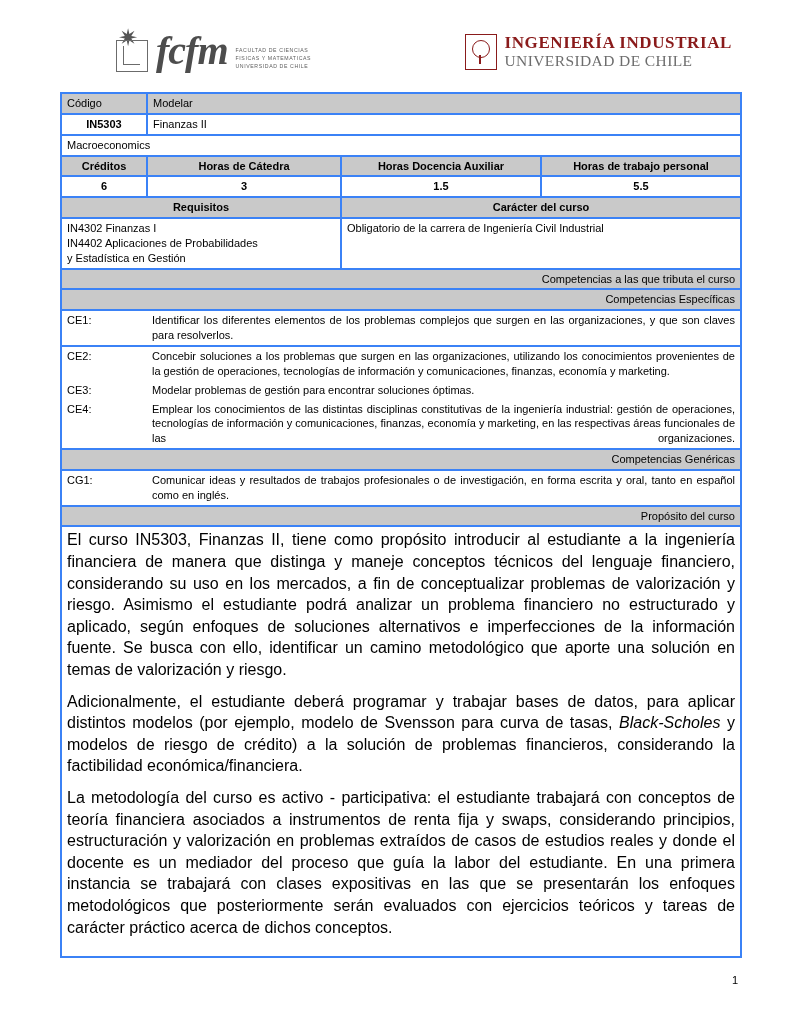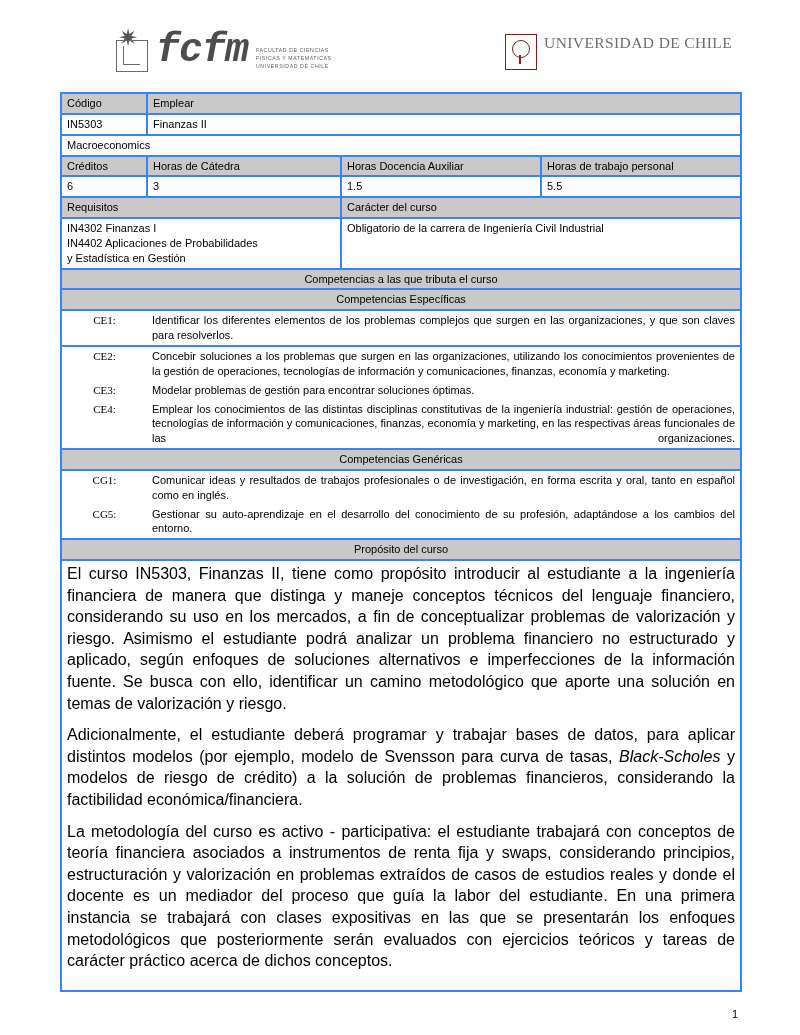--- a/index.html
+++ b/index.html
@@ -60,21 +60,21 @@
     content: "";
     position: absolute;
     left: 6px;
     top: 5px;
     width: 16px;
     height: 18px;
     border-left: 1.5px solid #6b6b6b;
     border-bottom: 1.5px solid #6b6b6b;
   }
   .fcfm-word {
-    font-family: Liberation Mono, monospace;
+    font-family: Liberation Serif, serif;
     font-size: 40px;
     font-weight: bold;
     font-style: italic;
     letter-spacing: -1px;
     color: #4d4d4d;
     line-height: 0.95;
   }
   .fcfm-sub {
     font-size: 5.2px;
     line-height: 1.55;
@@ -150,31 +150,30 @@
   }
   table.course td {
     border: 2px solid #3b82f6;
     padding: 2px 5px;
     vertical-align: top;
     line-height: 1.35;
   }
   .shade {
     background: #c9c9c9;
   }
-  .center { text-align: left; }
+  .center { text-align: center; font-weight: bold; }
   .bandtitle {
     background: #c9c9c9;
-    text-align: center;
+    text-align: right;
   }
   .comp-code {
     width: 62px;
-    text-align: center;
+    text-align: left;
     padding-left: 14px;
     vertical-align: top;
-    font-family: Liberation Serif, serif;
   }
   .comp-text {
     text-align: justify;
     padding: 5px 14px 8px 4px;
   }
   .comp-text.justified-full {
     text-align: justify;
     text-align-last: justify;
   }
   .purpose-cell {
@@ -221,37 +220,38 @@
       <div class="fcfm-word">fcfm</div>
       <div class="fcfm-sub">
         <div>FACULTAD DE CIENCIAS</div>
         <div>FISICAS Y MATEMATICAS</div>
         <div>UNIVERSIDAD DE CHILE</div>
       </div>
     </div>
     <div class="logo-right">
       <div class="uchile-mark"></div>
       <div>
+        <div class="ing-title">INGENIERÍA INDUSTRIAL</div>
         <div class="ing-sub">UNIVERSIDAD DE CHILE</div>
       </div>
     </div>
   </div>
 
 
   <table class="course">
     <colgroup>
       <col style="width:86px">
       <col style="width:194px">
       <col style="width:200px">
       <col style="width:200px">
     </colgroup>
     <tbody>
       <tr>
         <td class="shade">Código</td>
-        <td class="shade" colspan="3">Emplear</td>
+        <td class="shade" colspan="3">Modelar</td>
       </tr>
       <tr>
         <td class="center">IN5303</td>
         <td colspan="3">Finanzas II</td>
       </tr>
       <tr>
         <td colspan="4">Macroeconomics</td>
       </tr>
       <tr>
         <td class="shade center">Créditos</td>
@@ -298,24 +298,20 @@
         <td class="comp-code" style="border-right:none;border-top:none">CE4:</td>
         <td class="comp-text justified-full" colspan="3" style="border-left:none;border-top:none">Emplear los conocimientos de las distintas disciplinas constitutivas de la ingeniería industrial: gestión de operaciones, tecnologías de información y comunicaciones, finanzas, economía y marketing, en las respectivas áreas funcionales de las organizaciones.</td>
       </tr>
 
       <tr>
         <td class="bandtitle" colspan="4">Competencias Genéricas</td>
       </tr>
       <tr>
         <td class="comp-code" style="border-right:none;border-bottom:none">CG1:</td>
         <td class="comp-text" colspan="3" style="border-left:none;border-bottom:none">Comunicar ideas y resultados de trabajos profesionales o de investigación, en forma escrita y oral, tanto en español como en inglés.</td>
-      </tr>
-      <tr>
-        <td class="comp-code" style="border-right:none;border-top:none">CG5:</td>
-        <td class="comp-text" colspan="3" style="border-left:none;border-top:none">Gestionar su auto-aprendizaje en el desarrollo del conocimiento de su profesión, adaptándose a los cambios del entorno.</td>
       </tr>
 
       <tr>
         <td class="bandtitle" colspan="4">Propósito del curso</td>
       </tr>
       <tr>
         <td class="purpose-cell" colspan="4">
           <p>El curso IN5303, Finanzas II, tiene como propósito introducir al estudiante a la ingeniería financiera de manera que distinga  y maneje conceptos técnicos del lenguaje financiero, considerando su uso en los mercados, a fin de conceptualizar problemas de valorización y riesgo. Asimismo el estudiante podrá analizar un problema financiero no estructurado y aplicado, según enfoques de soluciones alternativos e imperfecciones de la información fuente. Se busca con ello, identificar un camino metodológico que aporte una solución en temas de valorización y riesgo.</p>
           <p><span>Adicionalmente, el estudiante deberá programar y trabajar bases de datos, para aplicar distintos modelos (por ejemplo, modelo de Svensson para curva de tasas, </span><i>Black-Scholes</i><span> y modelos de riesgo de crédito) a la solución de problemas financieros, considerando la factibilidad económica/financiera.</span></p>
           <p>La metodología del curso es activo - participativa: el estudiante trabajará con conceptos de teoría financiera asociados a instrumentos de renta fija y swaps, considerando principios, estructuración y valorización en problemas extraídos de casos de estudios reales y donde el docente es un mediador del proceso que guía la labor del estudiante. En una primera instancia se trabajará con clases expositivas en las que se presentarán los enfoques metodológicos que posteriormente serán evaluados con ejercicios teóricos y tareas de carácter práctico acerca de dichos conceptos.</p>

